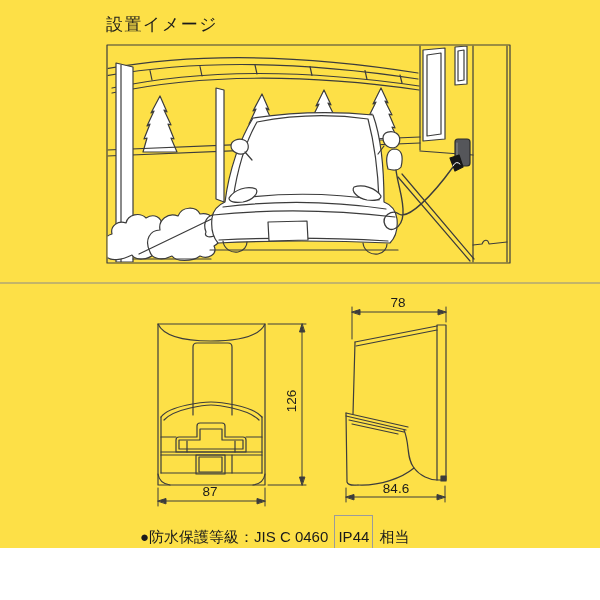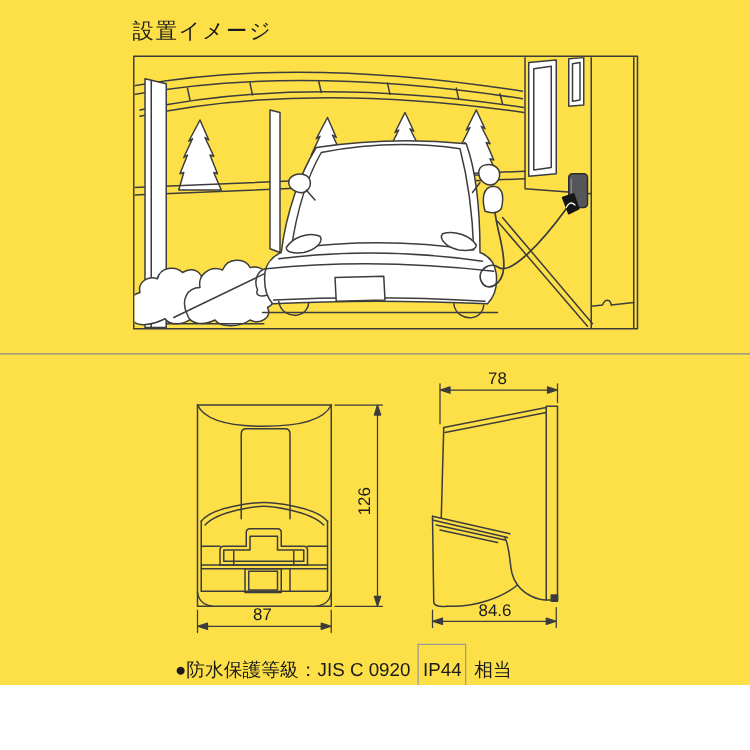--- a/index.html
+++ b/index.html
@@ -203,19 +203,19 @@
         <line x1="351" y1="497" x2="440" y2="497"></line>
         <path d="M346,497 L354,494.5 L354,499.5 Z" fill="#3c3c3c"></path>
         <path d="M445,497 L437,494.5 L437,499.5 Z" fill="#3c3c3c"></path>
       </g>
       <text x="396" y="493" text-anchor="middle" stroke="none">84.6</text>
     </g>
   </svg>
 
   <div class="spec-block">
     <div class="spec-line1">
-      <span>●</span><span>防水保護等級：JIS C 0920</span>
+      <span>●</span><span>防水保護等級：JIS C 0460</span>
       <span class="ip-box">IP44</span>
       <span>相当</span>
     </div>
   </div>
 
 </div>
 
 </body></html>

